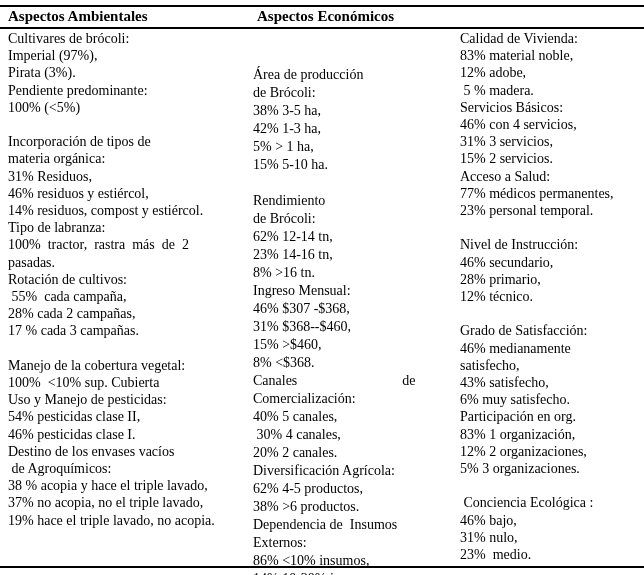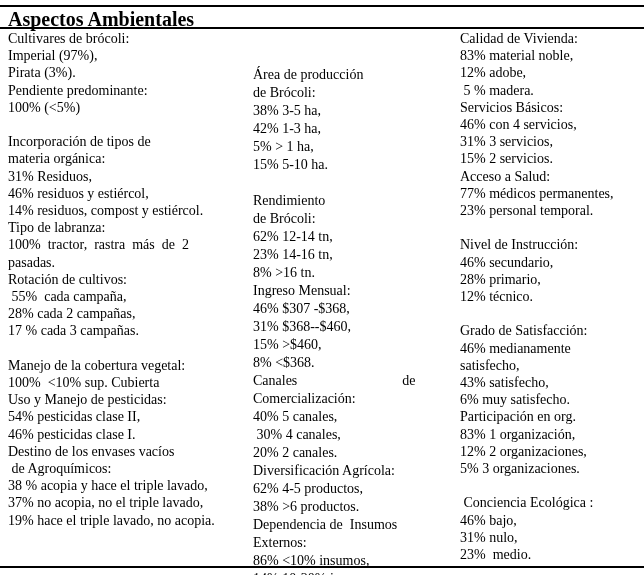--- a/index.html
+++ b/index.html
@@ -11,21 +11,21 @@
     font-family:"Liberation Serif","DejaVu Serif",serif;
     font-size:14px;
     overflow:hidden;
   }
   .rule{position:absolute;left:0;width:644px;height:2px;background:#000000;}
   .rule-top{top:5px;}
   .rule-head{top:27px;}
   .rule-bottom{top:566px;}
   .colheader{
     position:absolute;top:8px;
-    font-weight:bold;font-size:20px;
+    font-weight:bold;font-size:15px;
     white-space:pre;
   }
   .colheader.c1{left:8px;}
   .colheader.c2{left:257px;}
   .colheader.c3{left:446px;}
   .col{position:absolute;top:30px;white-space:pre;}
   .col .line{min-height:17.2px;line-height:17.2px;}
   .col.c1{left:8px;width:242px;}
   .col.c2{left:253px;width:184px;margin-top:36px;}
   .col.c2 .line{min-height:18px;line-height:18px;}
@@ -33,20 +33,21 @@
   .line.heading{font-weight:normal;}
 </style>
 </head>
 <body>
 
 <div class="sheet">
 
   <div class="rule rule-top"></div>
 
   <div class="colheader c1">Aspectos Ambientales</div>
+  <div class="colheader c2">Aspectos Económicos</div>
 
   <div class="rule rule-head"></div>
 
   <div class="col c1"><div class="line heading">Cultivares de brócoli:</div><div class="line">Imperial (97%),</div><div class="line">Pirata (3%).</div><div class="line heading">Pendiente predominante:</div><div class="line">100% (&lt;5%)</div><div class="line"></div><div class="line heading">Incorporación de tipos de</div><div class="line heading">materia orgánica:</div><div class="line">31% Residuos,</div><div class="line">46% residuos y estiércol,</div><div class="line">14% residuos, compost y estiércol.</div><div class="line heading">Tipo de labranza:</div><div class="line">100%  tractor,  rastra  más  de  2</div><div class="line">pasadas.</div><div class="line heading">Rotación de cultivos:</div><div class="line"> 55%  cada campaña,</div><div class="line">28% cada 2 campañas,</div><div class="line">17 % cada 3 campañas.</div><div class="line"></div><div class="line heading">Manejo de la cobertura vegetal:</div><div class="line">100%  &lt;10% sup. Cubierta</div><div class="line heading">Uso y Manejo de pesticidas:</div><div class="line">54% pesticidas clase II,</div><div class="line">46% pesticidas clase I.</div><div class="line heading">Destino de los envases vacíos</div><div class="line heading"> de Agroquímicos:</div><div class="line">38 % acopia y hace el triple lavado,</div><div class="line">37% no acopia, no el triple lavado,</div><div class="line">19% hace el triple lavado, no acopia.</div></div>
   <div class="col c2"><div class="line heading">Área de producción</div><div class="line heading">de Brócoli:</div><div class="line">38% 3-5 ha,</div><div class="line">42% 1-3 ha,</div><div class="line">5% &gt; 1 ha,</div><div class="line">15% 5-10 ha.</div><div class="line"></div><div class="line heading">Rendimiento</div><div class="line heading">de Brócoli:</div><div class="line">62% 12-14 tn,</div><div class="line">23% 14-16 tn,</div><div class="line">8% &gt;16 tn.</div><div class="line heading">Ingreso Mensual:</div><div class="line">46% $307 -$368,</div><div class="line">31% $368--$460,</div><div class="line">15% &gt;$460,</div><div class="line">8% &lt;$368.</div><div class="line heading">Canales                              de</div><div class="line heading">Comercialización:</div><div class="line">40% 5 canales,</div><div class="line"> 30% 4 canales,</div><div class="line">20% 2 canales.</div><div class="line heading">Diversificación Agrícola:</div><div class="line">62% 4-5 productos,</div><div class="line">38% &gt;6 productos.</div><div class="line heading">Dependencia de  Insumos</div><div class="line heading">Externos:</div><div class="line">86% &lt;10% insumos,</div><div class="line">14% 10-20% insumos.</div></div>
   <div class="col c3"><div class="line heading">Calidad de Vivienda:</div><div class="line">83% material noble,</div><div class="line">12% adobe,</div><div class="line"> 5 % madera.</div><div class="line heading">Servicios Básicos:</div><div class="line">46% con 4 servicios,</div><div class="line">31% 3 servicios,</div><div class="line">15% 2 servicios.</div><div class="line heading">Acceso a Salud:</div><div class="line">77% médicos permanentes,</div><div class="line">23% personal temporal.</div><div class="line"></div><div class="line heading">Nivel de Instrucción:</div><div class="line">46% secundario,</div><div class="line">28% primario,</div><div class="line">12% técnico.</div><div class="line"></div><div class="line heading">Grado de Satisfacción:</div><div class="line">46% medianamente</div><div class="line">satisfecho,</div><div class="line">43% satisfecho,</div><div class="line">6% muy satisfecho.</div><div class="line heading">Participación en org.</div><div class="line">83% 1 organización,</div><div class="line">12% 2 organizaciones,</div><div class="line">5% 3 organizaciones.</div><div class="line"></div><div class="line heading"> Conciencia Ecológica :</div><div class="line">46% bajo,</div><div class="line">31% nulo,</div><div class="line">23%  medio.</div></div>
 
   <div class="rule rule-bottom"></div>
 
 </div>

